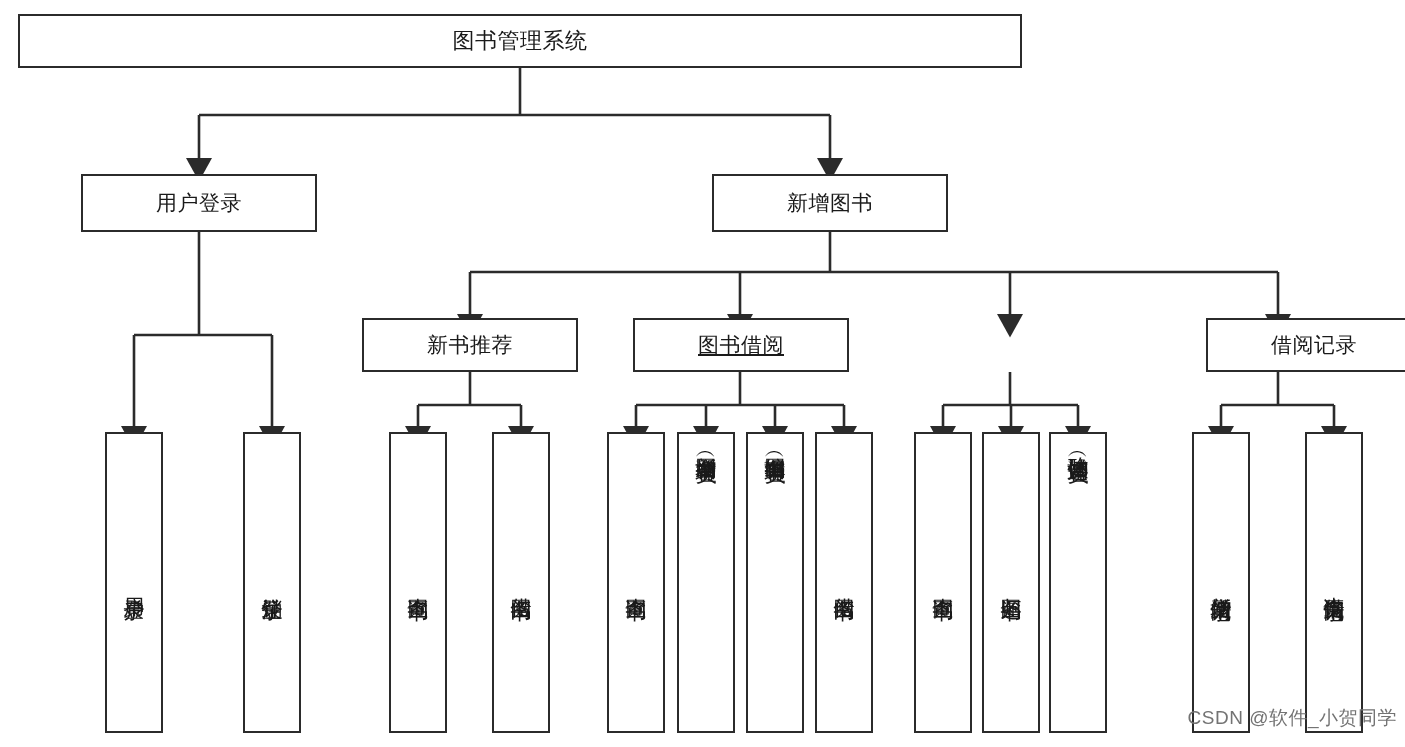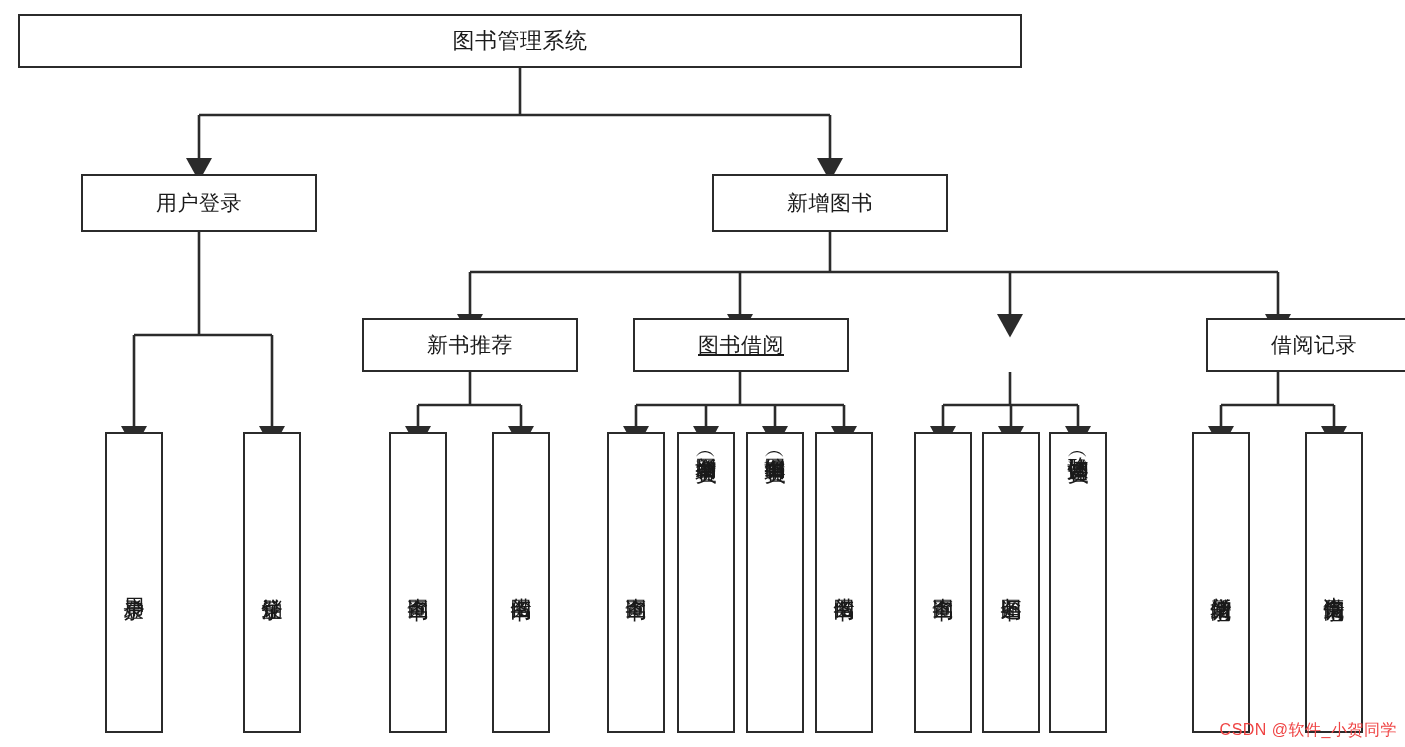--- a/index.html
+++ b/index.html
@@ -63,23 +63,23 @@
     letter-spacing: 1px;
     white-space: nowrap;
   }
   .node.vert.center {
     align-items: center;
     padding-top: 0;
   }
   #watermark {
     position: absolute;
     right: 8px;
-    bottom: 6px;
-    font-size: 16px;
-    color: #ef4444;
+    bottom: 16px;
+    font-size: 19px;
+    color: #737373;
     letter-spacing: 0.5px;
     white-space: nowrap;
   }
 </style>
 </head>
 <body>
 
 <div id="canvas">
 
   <svg id="edges" viewBox="0 0 1405 747">

